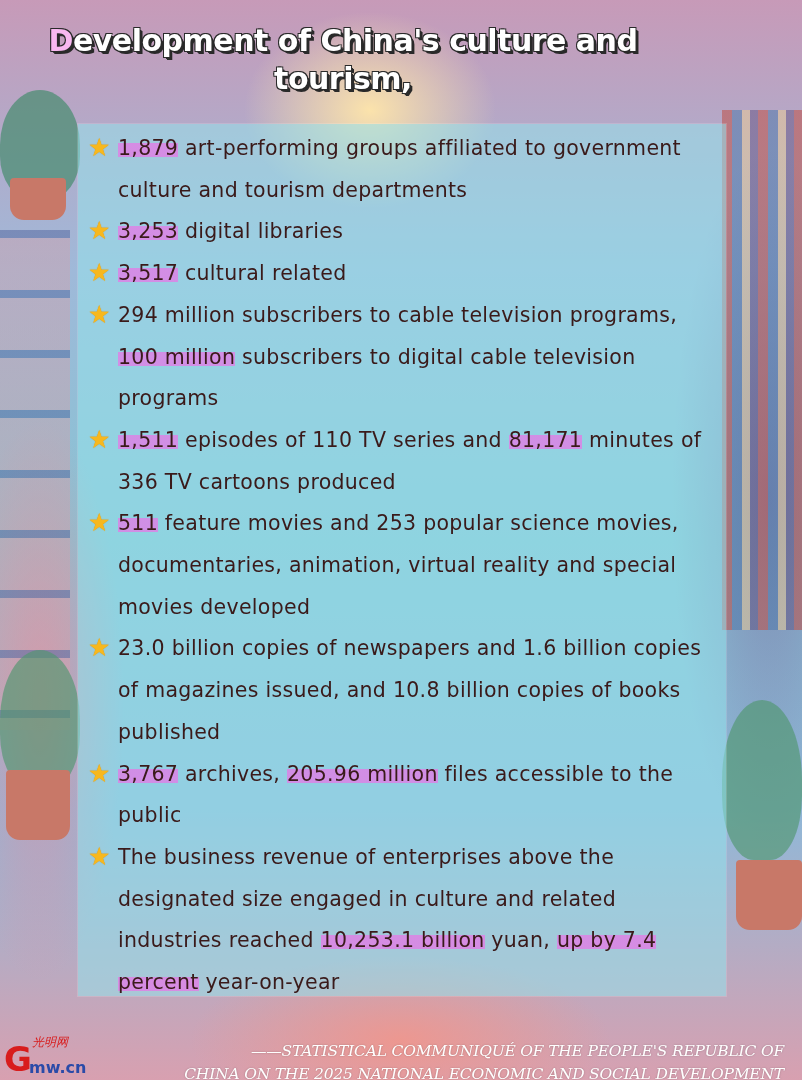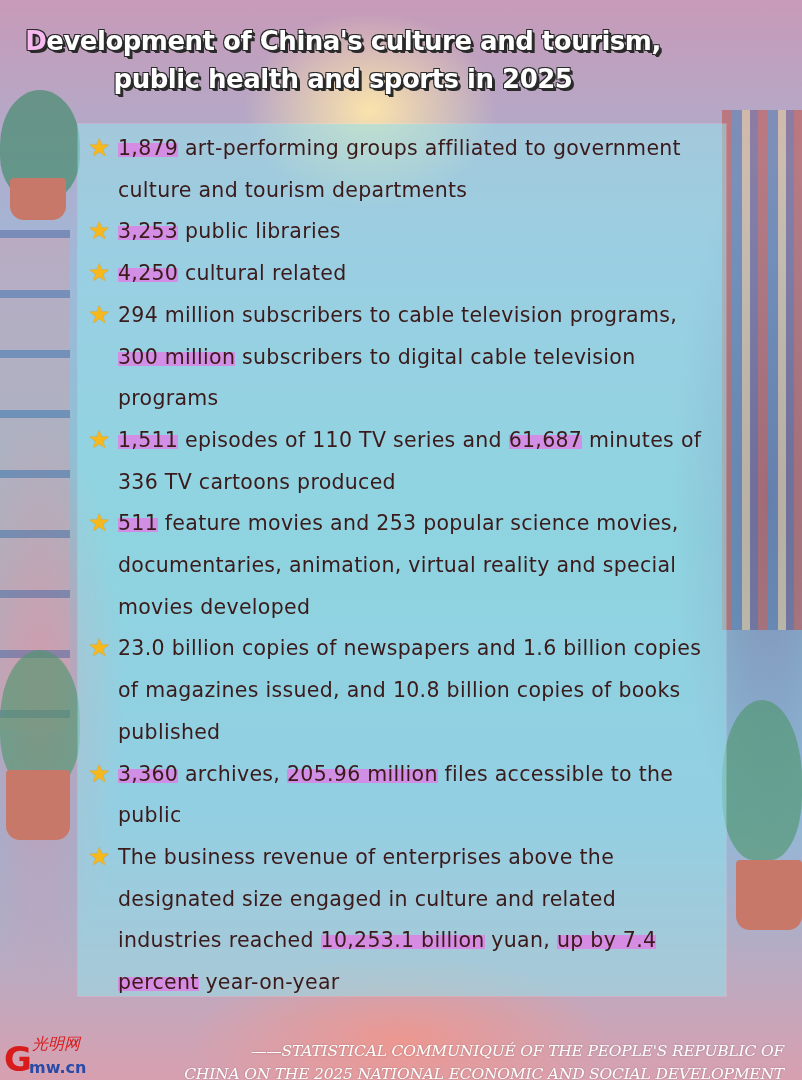--- a/index.html
+++ b/index.html
@@ -19,64 +19,63 @@
     background: repeating-linear-gradient(90deg, rgba(190,80,70,0.55) 0 10px, rgba(80,120,170,0.55) 10px 20px, rgba(230,200,150,0.55) 20px 28px, rgba(90,70,120,0.45) 28px 36px); }
   .plant { position:absolute; border-radius:50% 50% 40% 40%; background:rgba(70,140,110,0.7); }
   .pot { position:absolute; background:#c87868; border-radius:4px 4px 14px 14px; }
   .panel {
     position:absolute; left:78px; top:124px; width:648px; height:872px;
     background:rgba(150,225,235,0.55);
     box-shadow: 0 0 0 1px rgba(255,255,255,0.15);
   }
   .title {
     position:absolute; left:0; top:22px; width:686px; text-align:center;
-    font-family:"DejaVu Sans", sans-serif; font-weight:bold; font-size:26px; line-height:38px;
+    font-family:"DejaVu Sans", sans-serif; font-weight:bold; font-size:30px; line-height:38px;
     color:#ffffff; letter-spacing:-0.5px;
     text-shadow: 2px 2px 0 #2a2a2a, -1px -1px 0 #2a2a2a, 1px -1px 0 #2a2a2a, -1px 1px 0 #2a2a2a, 3px 3px 0 #2a2a2a;
   }
   .title .pink { color:#f8b8f0; }
   .list { position:absolute; left:86px; top:128px; width:630px; }
   .item { position:relative; padding-left:32px; font-size:20.5px; line-height:41.7px; color:#3a1a1a; font-family:"DejaVu Sans", sans-serif; letter-spacing:0.3px; }
   .star { position:absolute; left:2px; top:8px; width:24px; height:24px; color:#f7b81e; font-size:25px; line-height:24px; text-shadow:0 0 1px #d08a10; }
   .hl { background:linear-gradient(180deg, rgba(230,120,230,0) 30%, rgba(230,120,230,0.75) 30%, rgba(230,120,230,0.75) 88%, rgba(230,120,230,0) 88%);text-align:right; }
   .source { position:absolute; right:18px; top:1028px; width:680px; text-align:right; font-family:"DejaVu Serif", serif; font-style:italic; font-size:15.5px; line-height:23px; color:#ffffff; letter-spacing:-0.2px; text-shadow:0 0 2px rgba(0,0,0,0.25);margin-top:12px; }
   .logo { position:absolute; left:4px; top:1034px; width:88px; height:44px; }
   .logo .g { position:absolute; left:0; top:6px; font-family:"DejaVu Sans", sans-serif; font-weight:bold; font-size:34px; color:#d81c1c; line-height:38px; }
-  .logo .cn { position:absolute; left:28px; top:0; font-family:Liberation Mono, monospace; font-size:16px; color:#d81c1c; font-style:italic; }
+  .logo .cn { position:absolute; left:28px; top:0; font-family:Liberation Mono, monospace; font-size:12px; color:#d81c1c; font-style:italic; }
   .logo .url { position:absolute; left:25px; top:24px; font-family:"DejaVu Sans", sans-serif; font-size:16px; color:#2a4aa8; font-weight:bold; }
 </style>
 </head>
 <body>
 
 <div class="bg"></div>
 <div class="shelf-left"></div>
 <div class="shelf-right"></div>
 <div class="plant" style="left:0;top:90px;width:80px;height:110px;"></div>
 <div class="pot" style="left:10px;top:178px;width:56px;height:42px;"></div>
 <div class="plant" style="left:0;top:650px;width:80px;height:140px;background:rgba(80,150,110,0.65);"></div>
 <div class="pot" style="left:6px;top:770px;width:64px;height:70px;"></div>
 <div class="plant" style="left:722px;top:700px;width:80px;height:160px;background:rgba(80,150,110,0.65);"></div>
 <div class="pot" style="left:736px;top:860px;width:66px;height:70px;"></div>
 
 <div class="panel"></div>
 
 <div class="title">
   <div><span class="pink">D</span><span id="t1rest">evelopment of China's culture and tourism,</span></div>
-  <div>public health and sports in 2025</div>
 </div>
 
 <div class="list" id="list">
     <div class="item"><span class="star">★</span><span class="hl">1,879</span><span> art-performing groups affiliated to government culture and tourism departments</span></div>
-    <div class="item"><span class="star">★</span><span class="hl">3,253</span><span> public libraries</span></div>
-    <div class="item"><span class="star">★</span><span class="hl">4,250</span><span> cultural related</span></div>
-    <div class="item"><span class="star">★</span><span>294 million subscribers to cable television programs, </span><span class="hl">300 million</span><span> subscribers to digital cable television programs</span></div>
-    <div class="item"><span class="star">★</span><span class="hl">1,511</span><span> episodes of 110 TV series and </span><span class="hl">61,687</span><span> minutes of 336 TV cartoons produced</span></div>
+    <div class="item"><span class="star">★</span><span class="hl">3,253</span><span> digital libraries</span></div>
+    <div class="item"><span class="star">★</span><span class="hl">3,517</span><span> cultural related</span></div>
+    <div class="item"><span class="star">★</span><span>294 million subscribers to cable television programs, </span><span class="hl">100 million</span><span> subscribers to digital cable television programs</span></div>
+    <div class="item"><span class="star">★</span><span class="hl">1,511</span><span> episodes of 110 TV series and </span><span class="hl">81,171</span><span> minutes of 336 TV cartoons produced</span></div>
     <div class="item"><span class="star">★</span><span class="hl">511</span><span> feature movies and 253 popular science movies, documentaries, animation, virtual reality and special movies developed</span></div>
     <div class="item"><span class="star">★</span><span>23.0 billion copies of newspapers and 1.6 billion copies of magazines issued, and 10.8 billion copies of books published</span></div>
-    <div class="item"><span class="star">★</span><span class="hl">3,360</span><span> archives, </span><span class="hl">205.96 million</span><span> files accessible to the public</span></div>
+    <div class="item"><span class="star">★</span><span class="hl">3,767</span><span> archives, </span><span class="hl">205.96 million</span><span> files accessible to the public</span></div>
     <div class="item"><span class="star">★</span><span>The business revenue of enterprises above the designated size engaged in culture and related industries reached </span><span class="hl">10,253.1 billion</span><span> yuan, </span><span class="hl">up by 7.4 percent</span><span> year-on-year</span></div>
   </div>
 
 <div class="logo">
   <span class="g">G</span>
   <span class="cn">光明网</span>
   <span class="url">mw.cn</span>
 </div>
 
 <div class="source">

